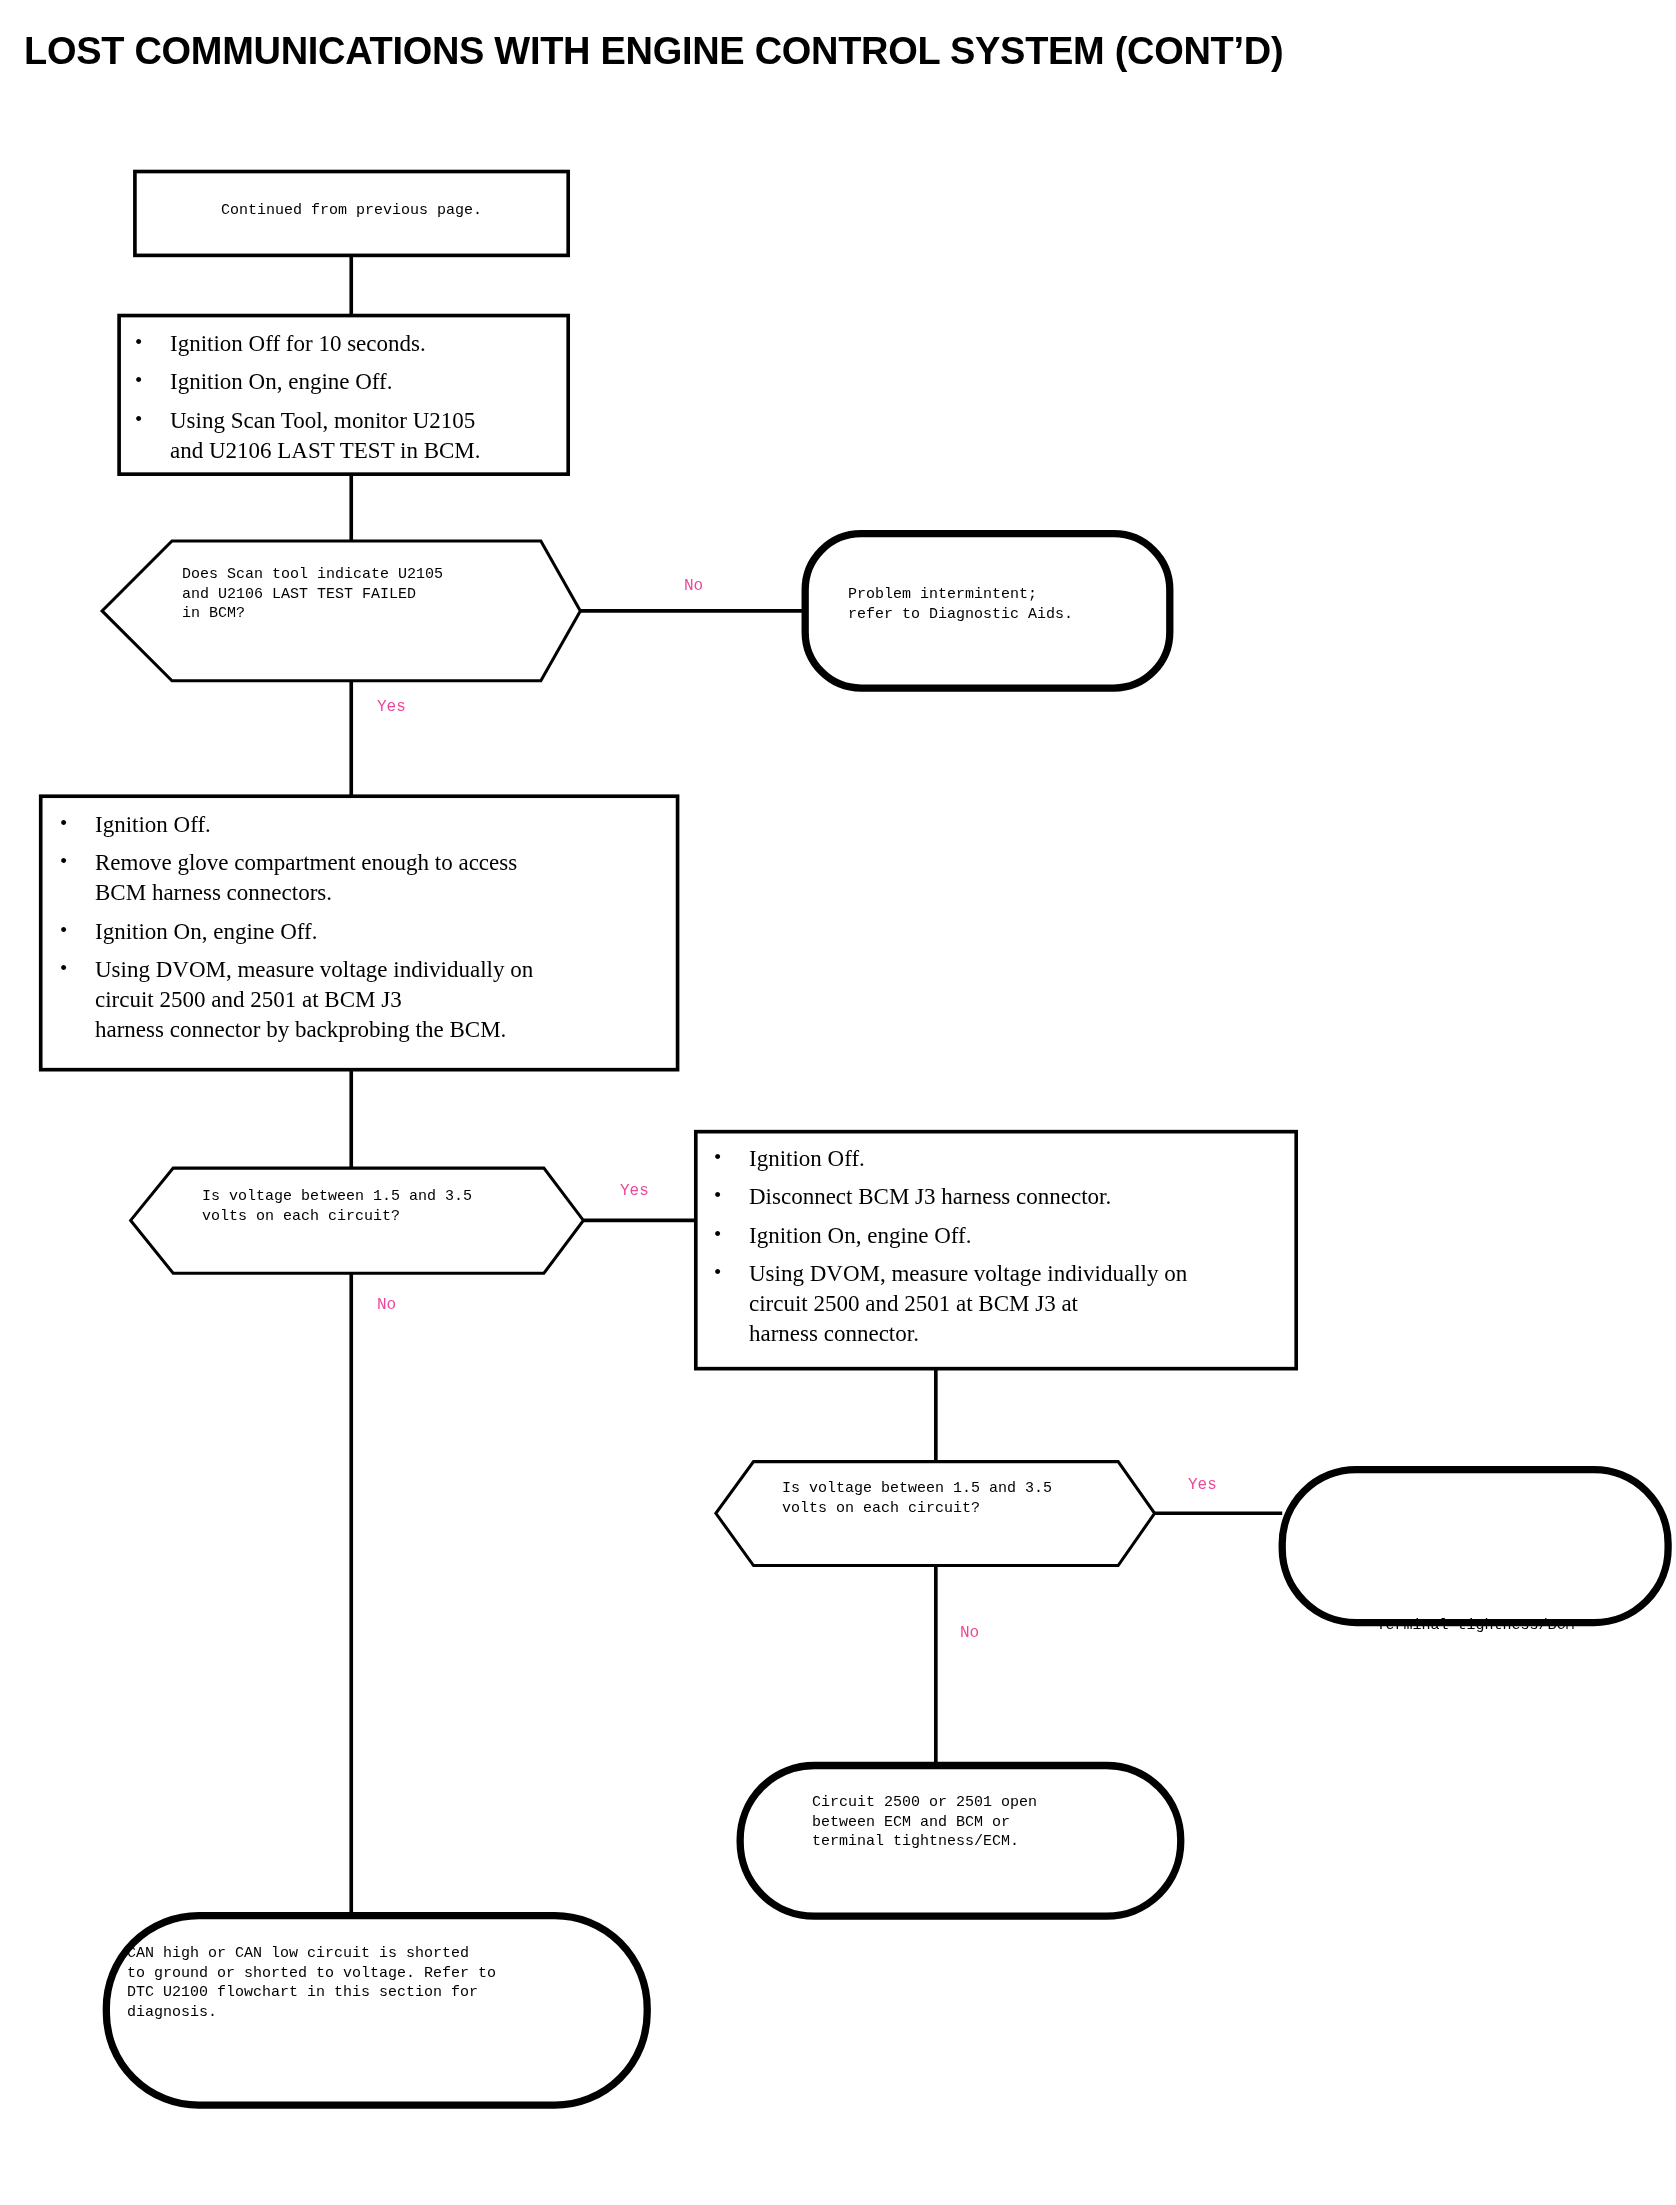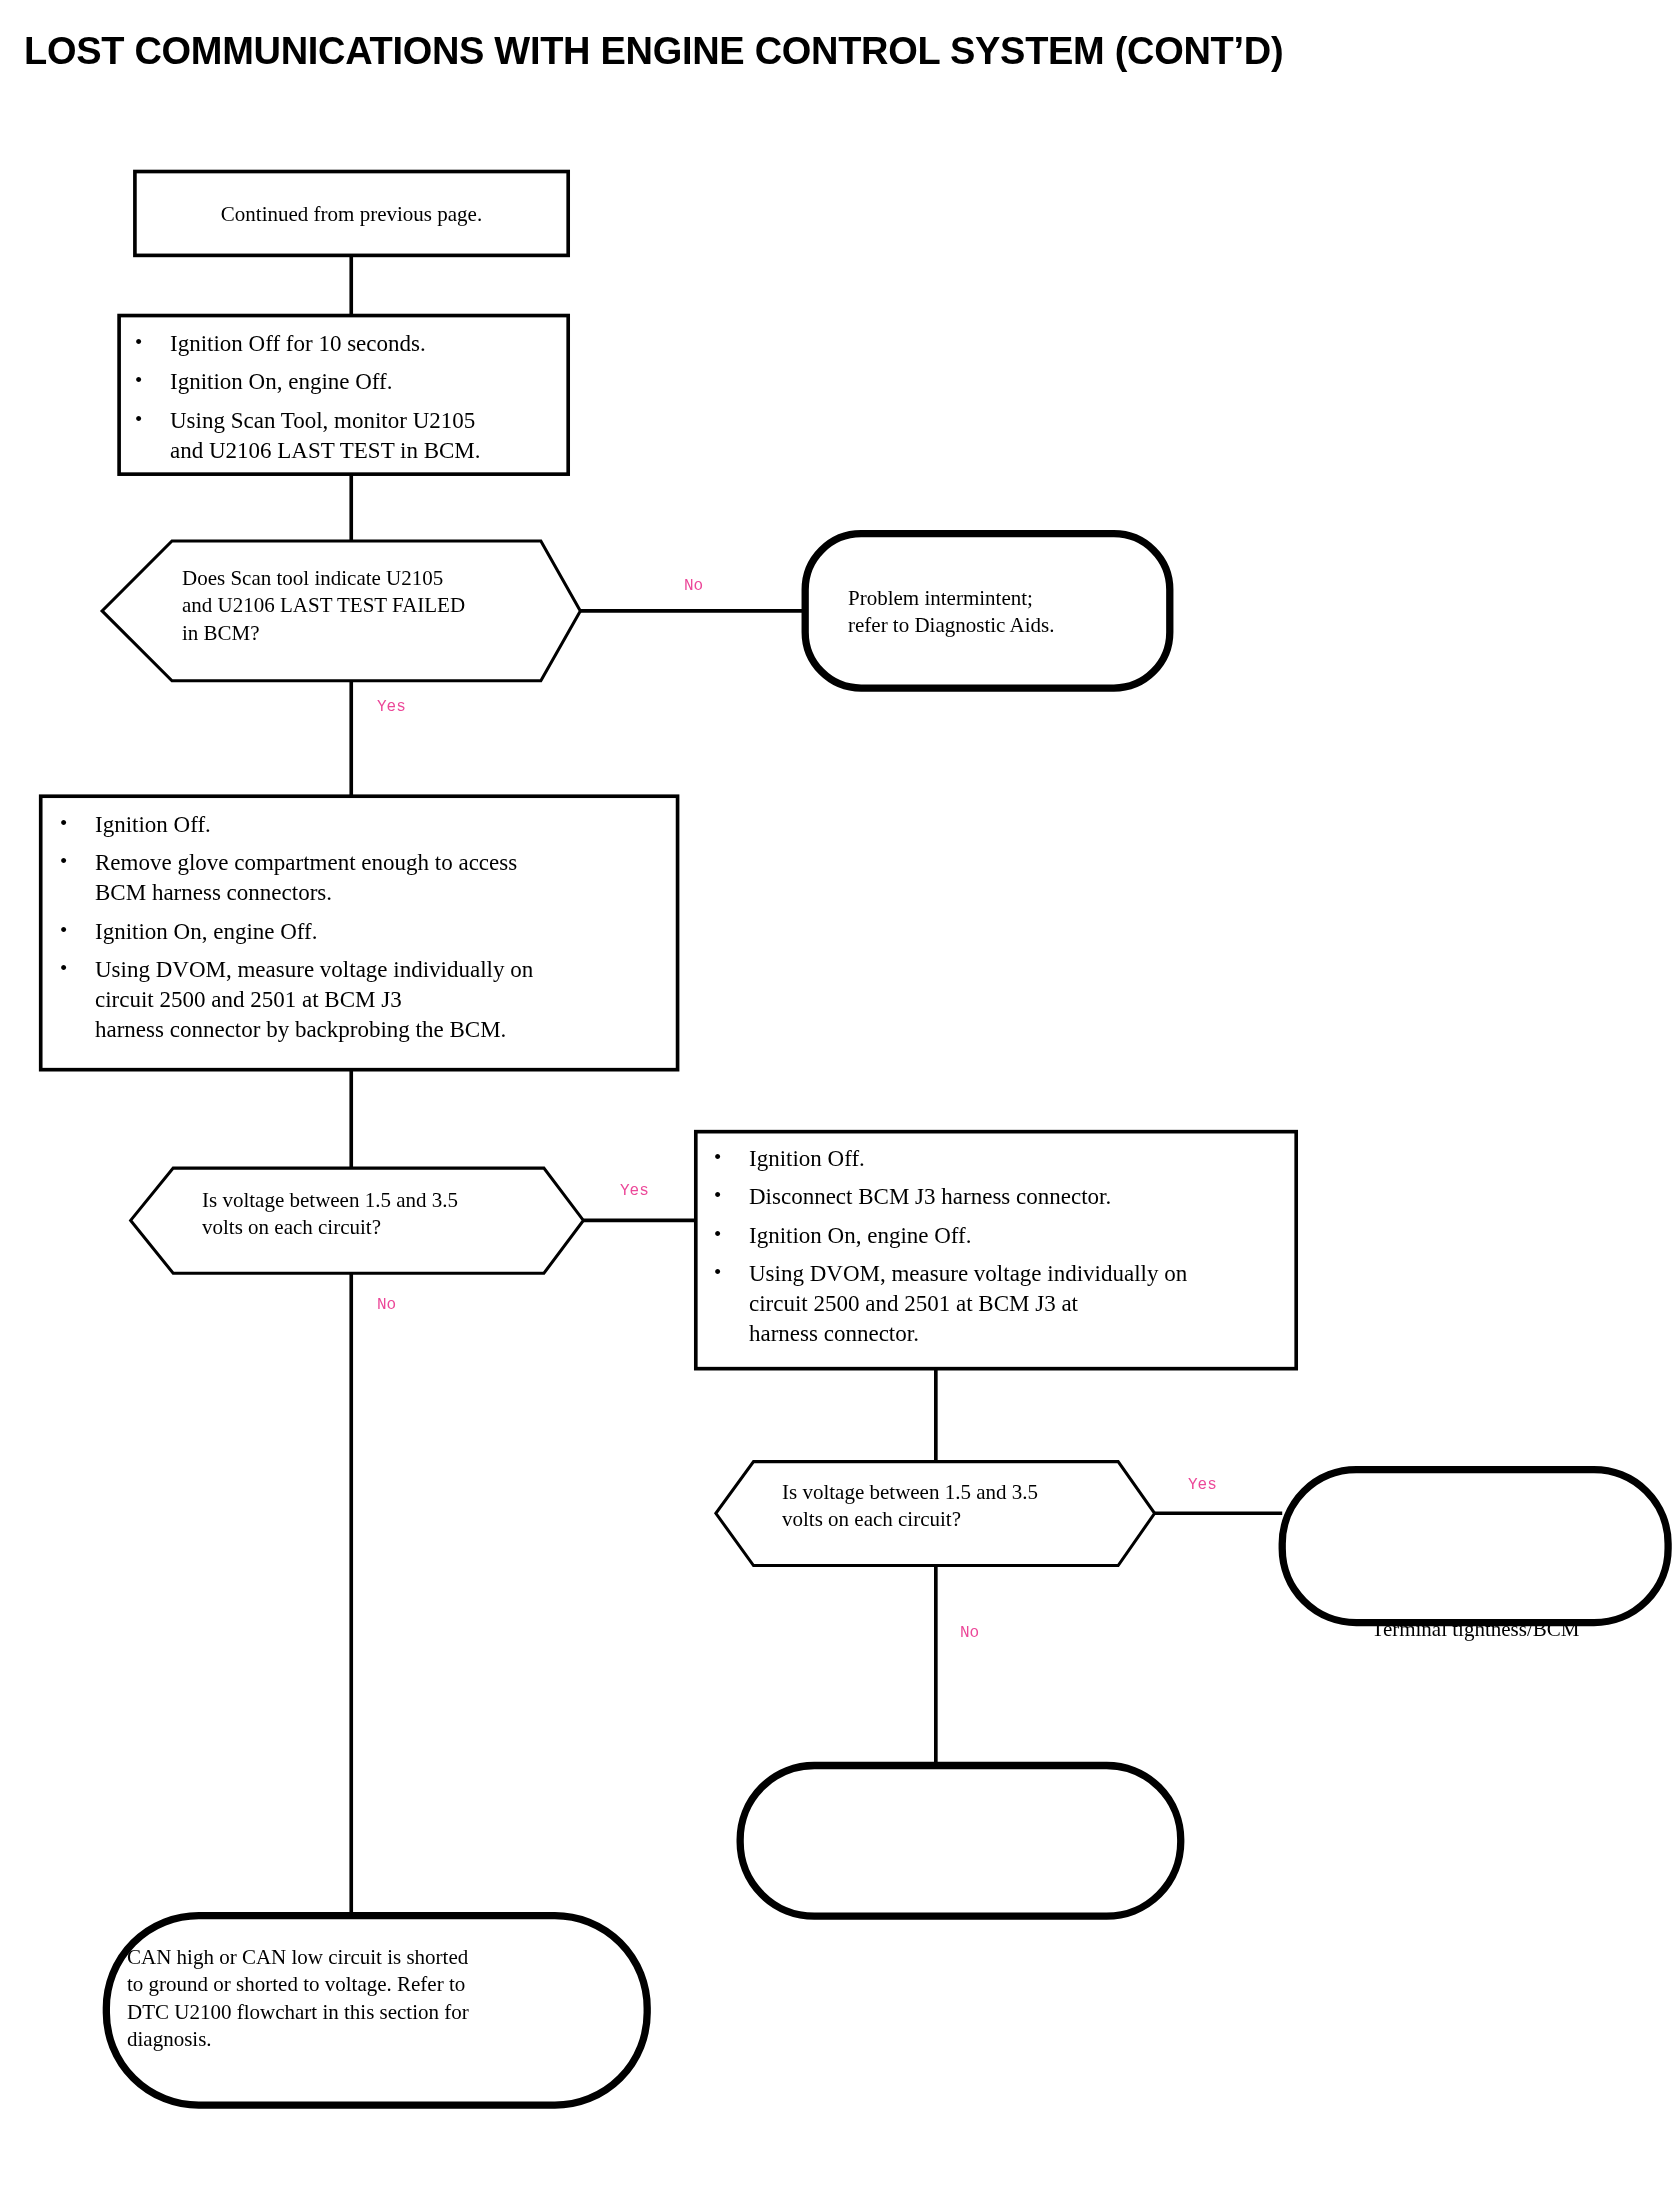--- a/index.html
+++ b/index.html
@@ -29,22 +29,22 @@
   svg.flow-layer {
     position: absolute;
     left: 0;
     top: 0;
     width: 1676px;
     height: 2205px;
   }
   .node-text {
     position: absolute;
     color: #000000;
-    font-family: Liberation Serif, serif;
-    font-size: 21px;
+    font-family: Liberation Mono, monospace;
+    font-size: 15px;
     line-height: 1.30;
   }
   .node-text.centered {
     text-align: center;
   }
   .bullet-list {
     position: absolute;
     color: #000000;
     font-family: "Liberation Serif", "DejaVu Serif", serif;
     font-size: 23px;
@@ -206,20 +206,23 @@
 
   <div class="node-text" style="left:782px; top:1479px; width:365px; white-space:pre-line;">Is voltage between 1.5 and 3.5
 volts on each circuit?</div>
 
   <div class="edge-label" style="left:1188px; top:1476px;">Yes</div>
 
   <div class="node-text centered" style="left:1307px; top:1616px; width:337px;">Terminal tightness/BCM</div>
 
   <div class="edge-label" style="left:960px; top:1624px;">No</div>
 
+  <div class="node-text" style="left:812px; top:1793px; width:353px; white-space:pre-line;">Circuit 2500 or 2501 open
+between ECM and BCM or
+terminal tightness/ECM.</div>
 
   <div class="node-text" style="left:127px; top:1944px; width:486px; white-space:pre-line;">CAN high or CAN low circuit is shorted
 to ground or shorted to voltage. Refer to
 DTC U2100 flowchart in this section for
 diagnosis.</div>
 
 </div>
 
 
 </body></html>

